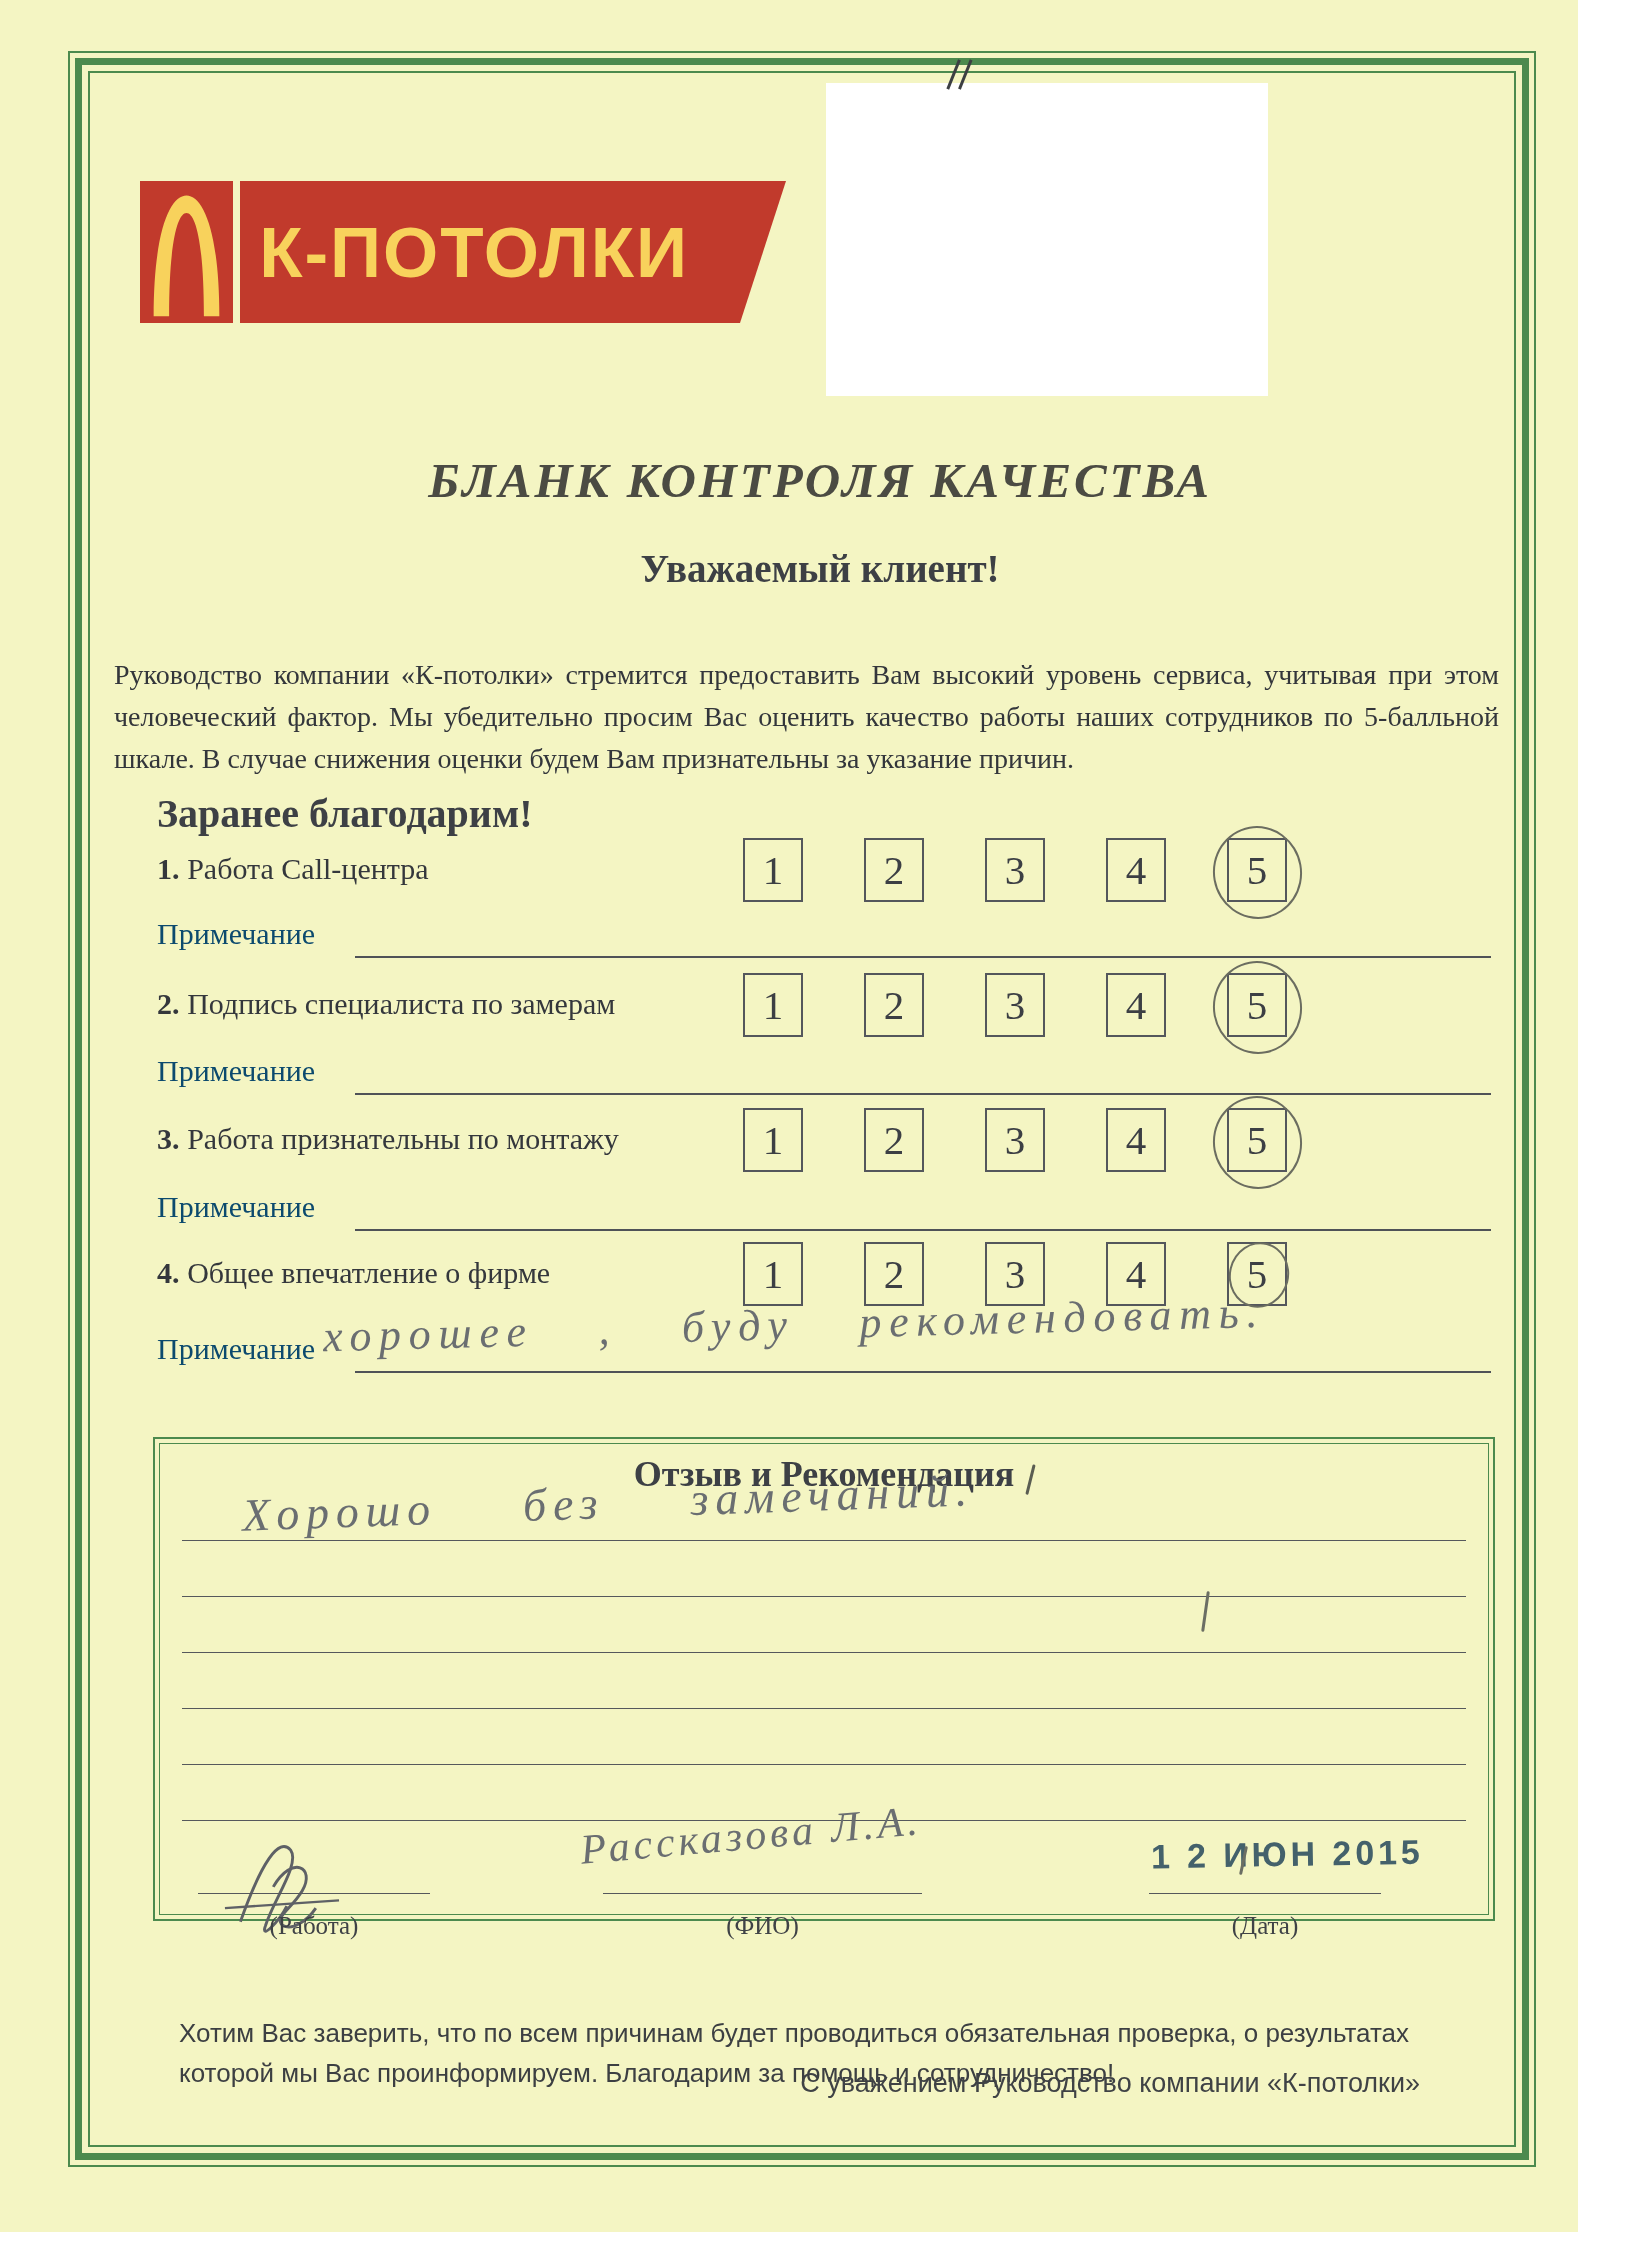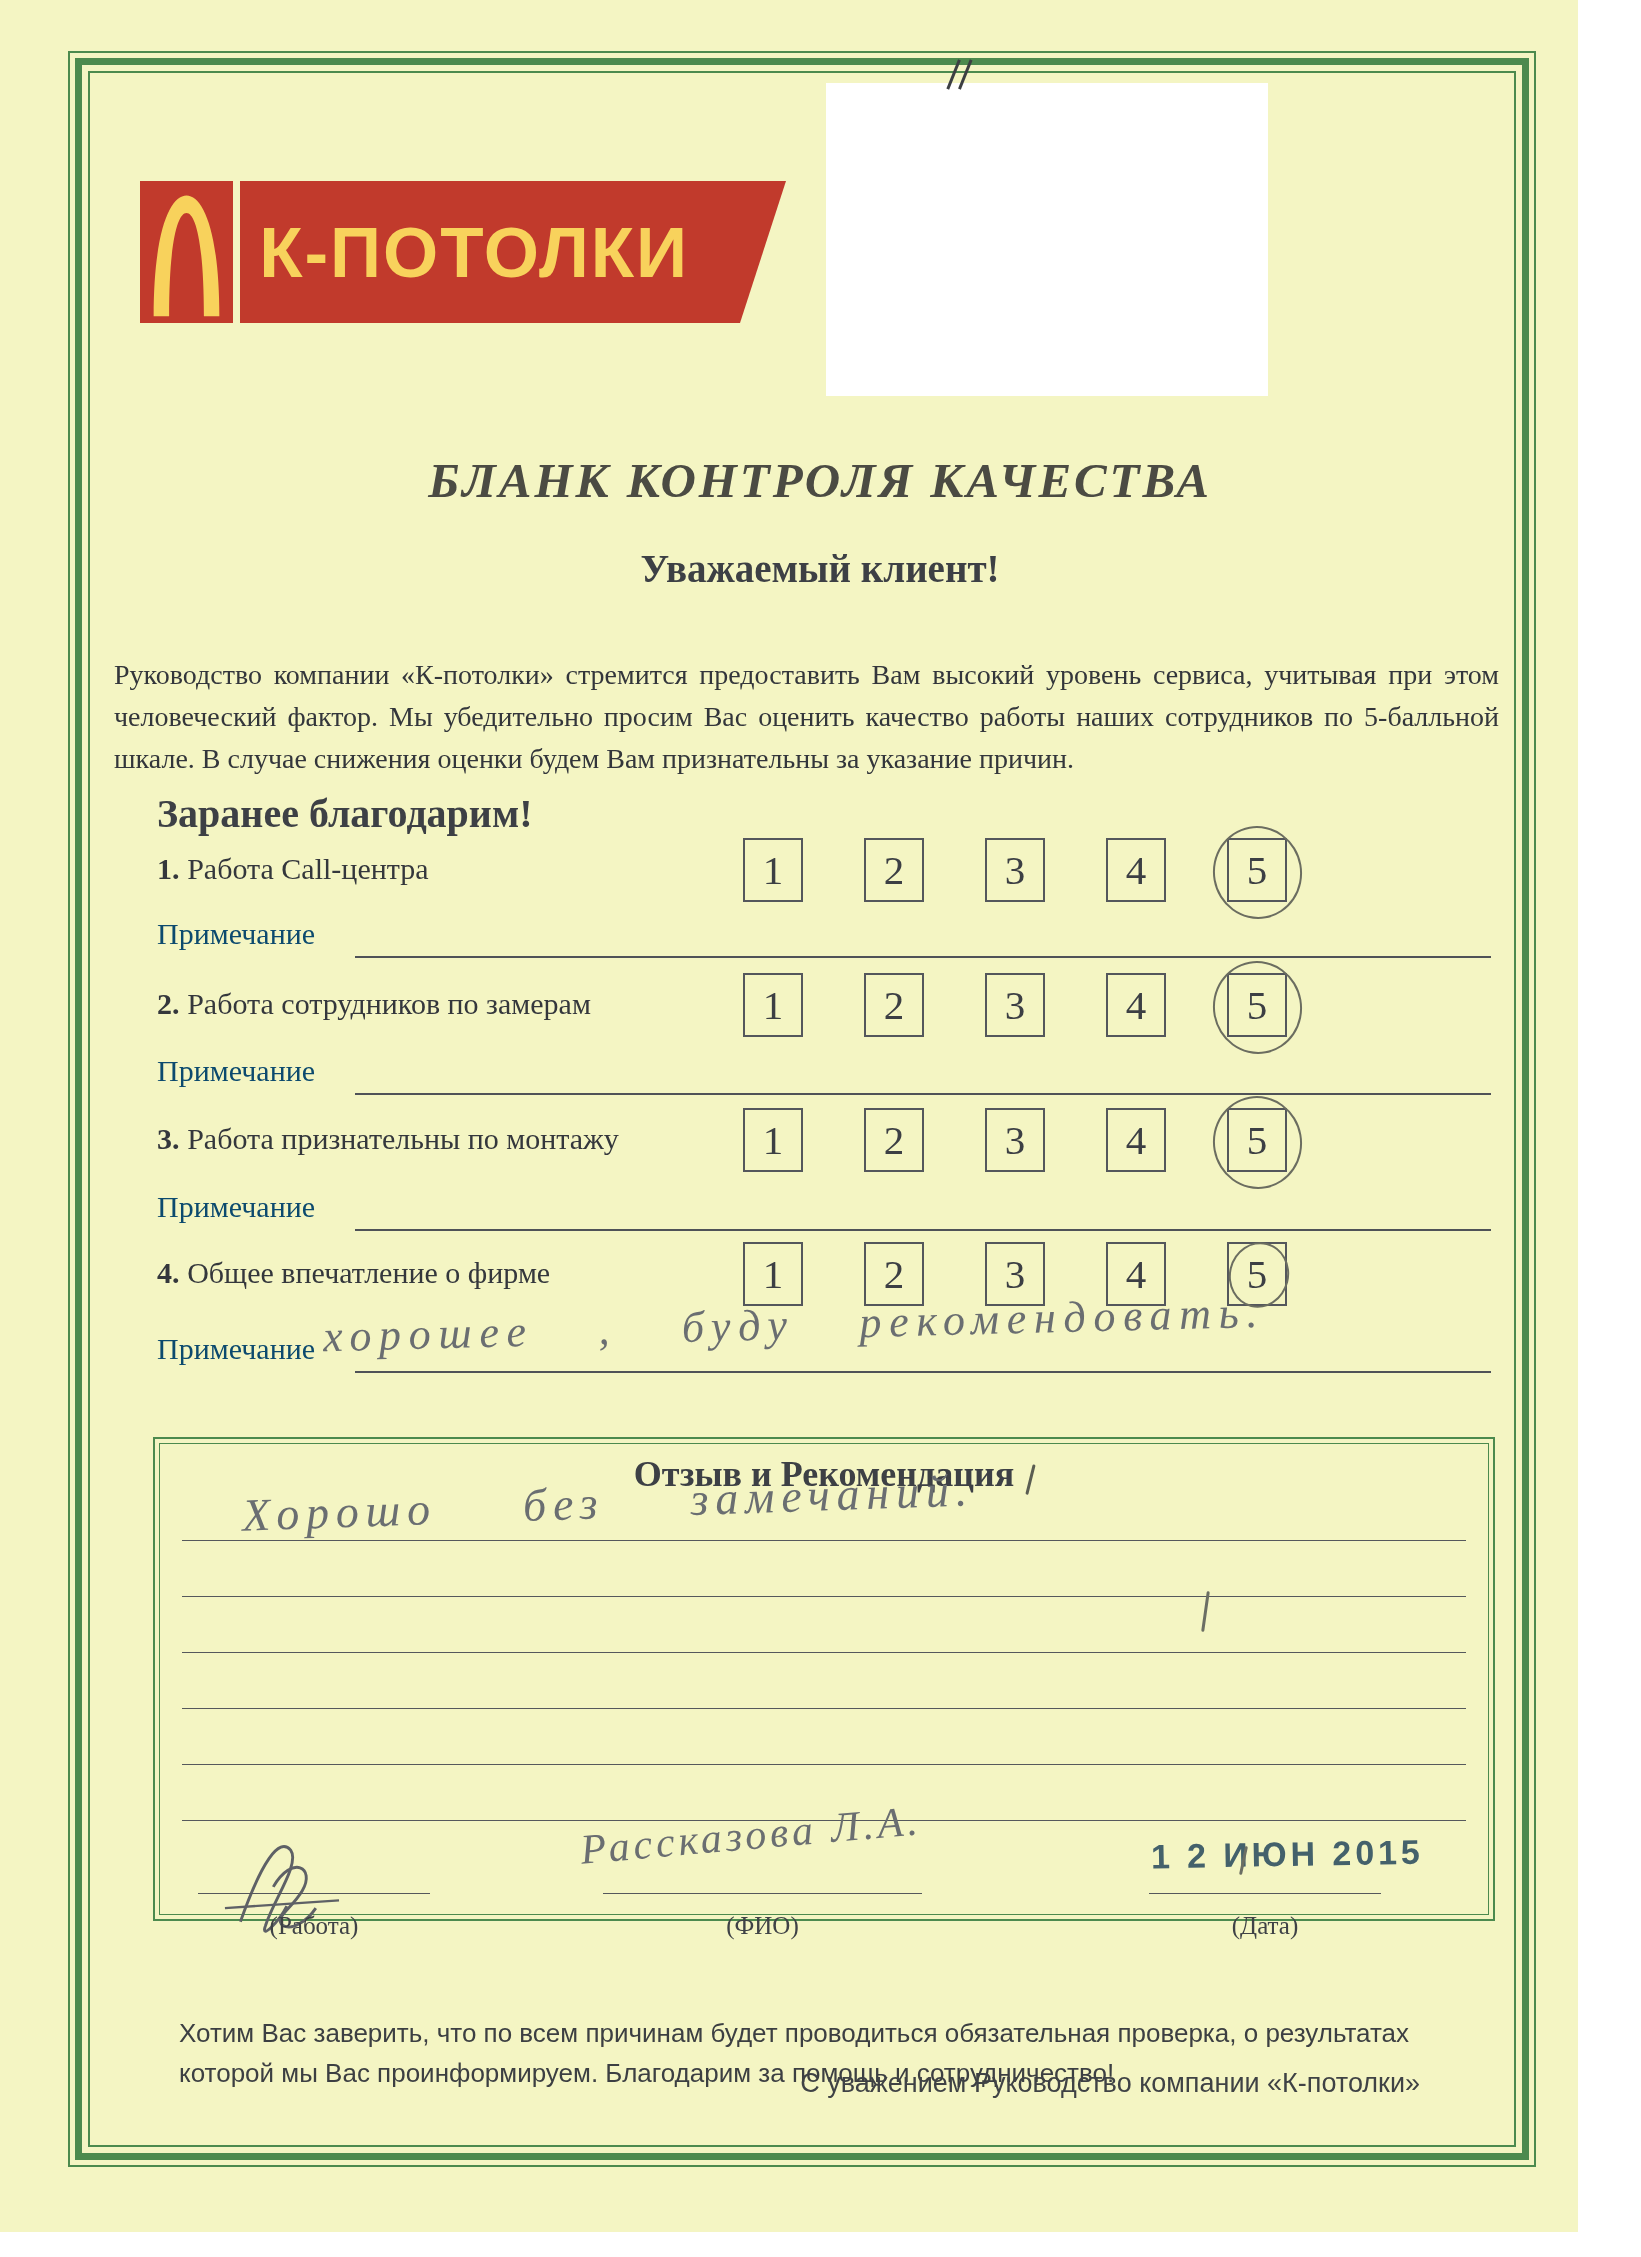--- a/index.html
+++ b/index.html
@@ -130,21 +130,21 @@
     </div>
     <div class="circle-5"></div>
   </div>
   <div class="note-row n1">
     <span class="note-label">Примечание</span>
     <div class="note-line"></div>
   </div>
 
   <div class="q-row q2">
     <div class="q-label-wrap">
-      <span class="q-num">2.</span><span>Работа сотрудников по замерам</span>
+      <span class="q-num">2.</span><span>Подпись специалиста по замерам</span>
     </div>
     <div class="scale">
       <div class="box">1</div>
       <div class="box">2</div>
       <div class="box">3</div>
       <div class="box">4</div>
       <div class="box">5</div>
     </div>
     <div class="circle-5"></div>
   </div>

